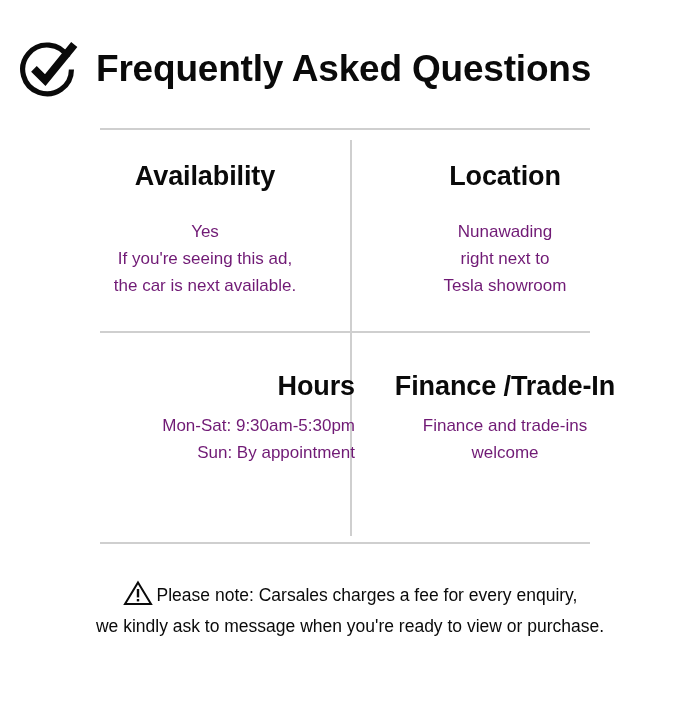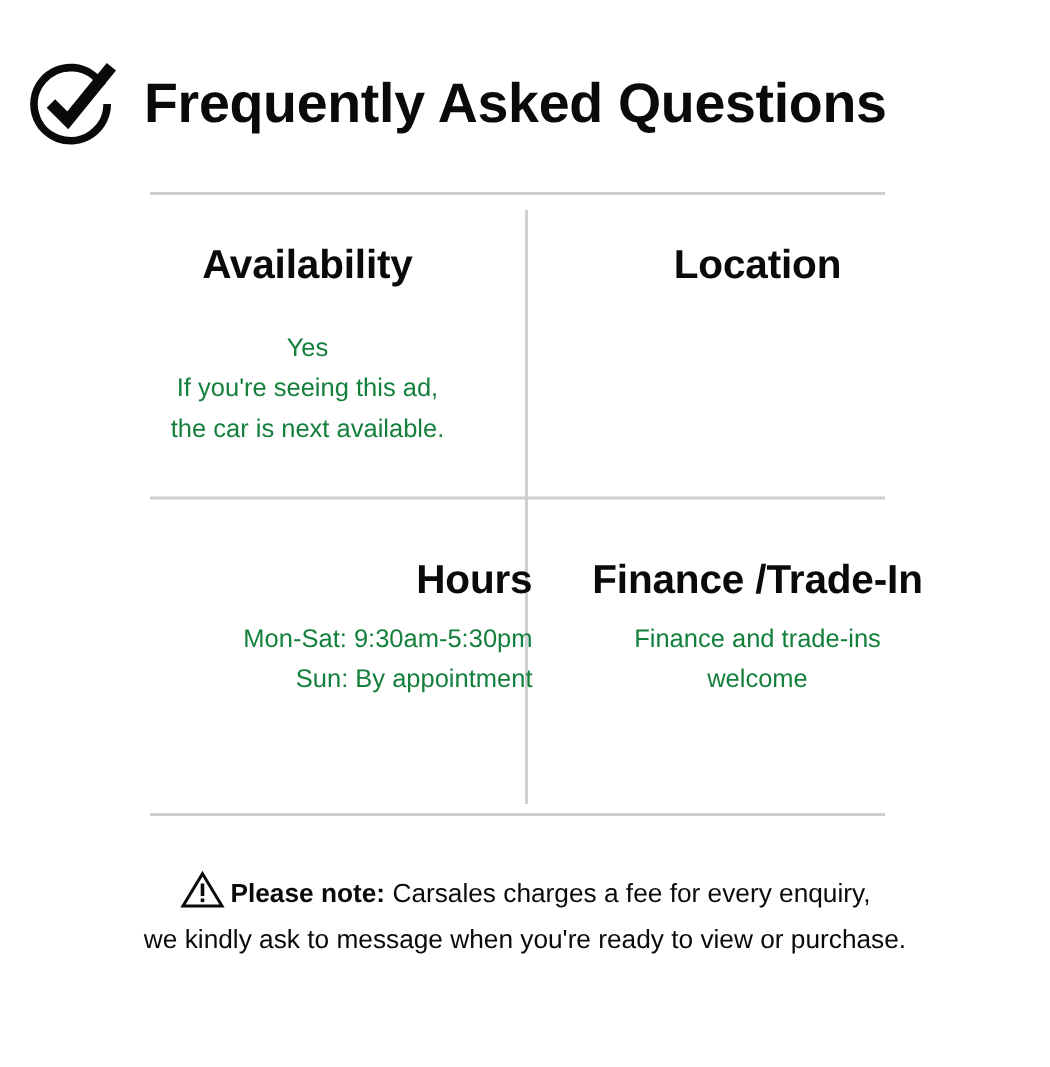--- a/index.html
+++ b/index.html
@@ -96,21 +96,21 @@
     line-height: 1.1;
     letter-spacing: -0.1px;
     color: #0a0a0a;
     white-space: nowrap;
   }
   .cell .body {
     margin-top: 26px;
     font-size: 17px;
     font-weight: normal;
     line-height: 27px;
-    color: #15803d;
+    color: #701a75;
   }
   .cell .body .line { display: block; white-space: nowrap; }
 
   .cell-hours .body,
   .cell-finance .body { margin-top: 10px; }
 
   
   .note {
     position: absolute;
     left: 0;
@@ -121,21 +121,21 @@
     line-height: 31px;
     color: #0a0a0a;
   }
   .note-line { display: block; white-space: nowrap; }
   .warn-icon {
     width: 30px;
     height: 26px;
     vertical-align: -5px;
     margin-right: 4px;
   }
-  .note-strong { font-weight: bold; }
+  .note-strong { font-weight: normal; }
 </style>
 </head>
 <body>
 
 <div class="page">
 
   <div class="header">
     <svg class="check-icon" viewBox="0 0 64 64" aria-hidden="true">
       <path d="M53.5 20.5 A26 26 0 1 0 57 33.5" fill="none" stroke="#0a0a0a" stroke-width="5.5" stroke-linecap="butt"></path>
       <path d="M17 33 L29 45 L60 7" fill="none" stroke="#0a0a0a" stroke-width="8.5" stroke-linejoin="miter" stroke-linecap="butt"></path>
@@ -154,20 +154,25 @@
       <h2>Availability</h2>
       <div class="body">
         <span class="line">Yes</span>
         <span class="line">If you're seeing this ad,</span>
         <span class="line">the car is next available.</span>
       </div>
     </div>
 
     <div class="cell cell-location">
       <h2>Location</h2>
+      <div class="body">
+        <span class="line">Nunawading</span>
+        <span class="line">right next to</span>
+        <span class="line">Tesla showroom</span>
+      </div>
     </div>
 
     <div class="cell cell-hours">
       <h2>Hours</h2>
       <div class="body">
         <span class="line">Mon-Sat: 9:30am-5:30pm</span>
         <span class="line">Sun: By appointment</span>
       </div>
     </div>
 

